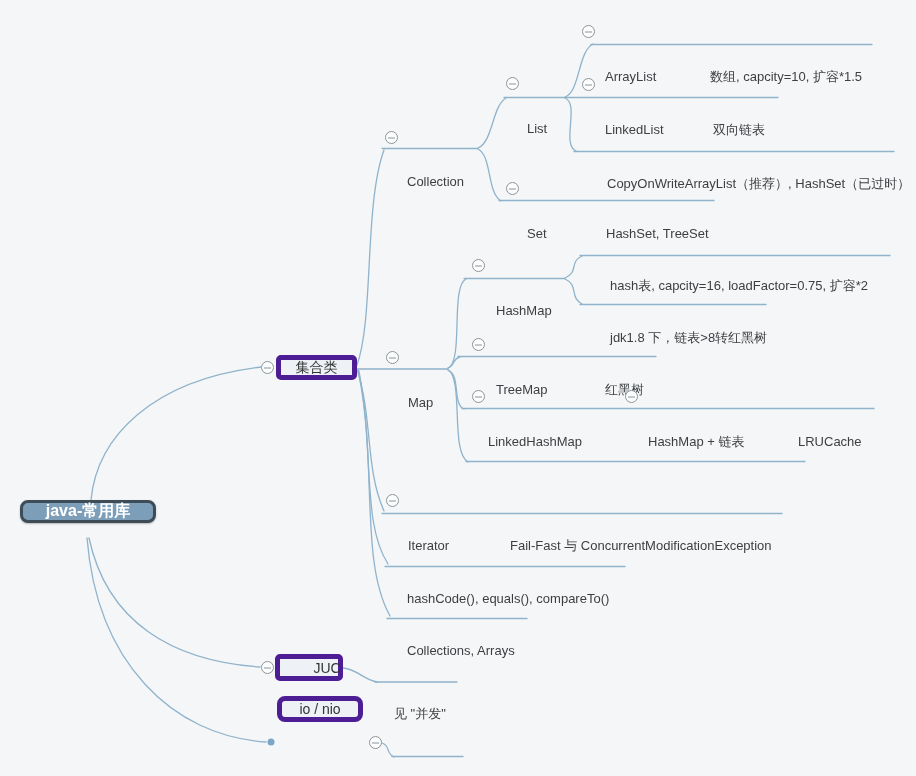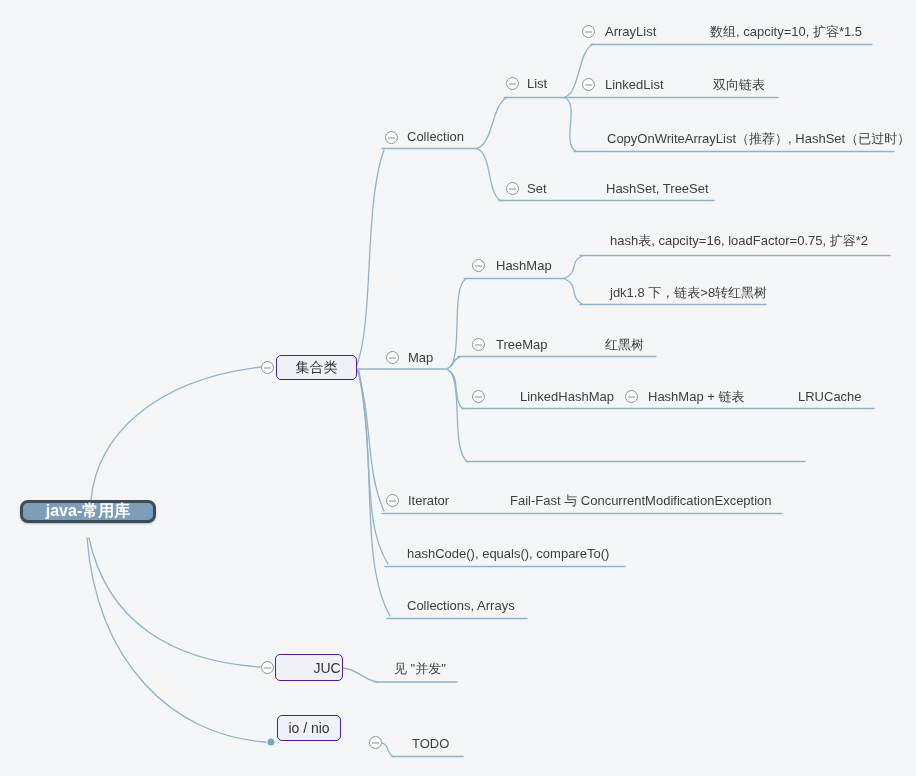--- a/index.html
+++ b/index.html
@@ -7,33 +7,33 @@
     width:916px;height:776px;position:relative;overflow:hidden;
     background:#f5f6f7;
     font-family:"Liberation Sans","DejaVu Sans",sans-serif;
     color:#3c3f42;
   }
   #canvas{position:absolute;left:0;top:0;width:916px;height:776px;}
   svg.links{position:absolute;left:0;top:0;z-index:1;}
   svg.links path, svg.links line{stroke:#8fb3cc;stroke-width:1.3;fill:none;stroke-linecap:round;}
   .lbl{
     position:absolute;z-index:3;font-size:13px;line-height:15px;
-    white-space:nowrap;transform:translateY(-50%);color:#3c3f42;
+    white-space:nowrap;transform:translateY(-50%);color:#3c3f42;margin-top:45px;
   }
   .minus{
     position:absolute;z-index:4;width:13px;height:13px;border-radius:50%;
     border:1px solid #8f9598;background:#fcfdfe;box-sizing:border-box;
   }
   .minus::after{
     content:"";position:absolute;left:2px;right:2px;top:50%;height:0;
     border-top:1px solid #8f9598;transform:translateY(-0.5px);
   }
   .topic-box{
     position:absolute;z-index:3;box-sizing:border-box;
-    background:#eef2f6;border:1px solid #4c1d95;border-radius:5px;
+    background:#eef2f6;border:5px solid #4c1d95;border-radius:5px;
     display:flex;align-items:center;justify-content:center;
     font-size:14px;color:#333;
   }
   .root-box{
     position:absolute;z-index:3;box-sizing:border-box;
     background:#7c9eb9;border:3px solid #3e4c58;border-radius:8px;
     display:flex;align-items:center;justify-content:center;
     font-size:16px;font-weight:bold;color:#ffffff;
     box-shadow:0 1px 2px rgba(0,0,0,0.25);
   }
@@ -95,21 +95,21 @@
   </div>
 
   <div class="topic-box" style="left:276px;top:355px;width:81px;height:25px;">
     <span>集合类</span>
   </div>
 
   <div class="topic-box" style="left:275px;top:654px;width:68px;height:27px;padding-left:36px;">
     <span>JUC</span>
   </div>
 
-  <div class="topic-box" style="left:277px;top:715px;width:64px;height:26px;">
+  <div class="topic-box" style="left:277px;top:696px;width:86px;height:26px;border-radius:8px;">
     <span>io / nio</span>
   </div>
 
   <div class="minus" style="left:261px;top:361px;"></div>
   <div class="minus" style="left:385px;top:131px;"></div>
   <div class="minus" style="left:506px;top:77px;"></div>
   <div class="minus" style="left:582px;top:25px;"></div>
   <div class="minus" style="left:582px;top:78px;"></div>
   <div class="minus" style="left:506px;top:182px;"></div>
   <div class="minus" style="left:386px;top:351px;"></div>
@@ -138,21 +138,21 @@
 
   <div class="lbl" style="left:408px;top:357px;">Map</div>
 
   <div class="lbl" style="left:496px;top:265px;">HashMap</div>
   <div class="lbl" style="left:610px;top:240px;">hash表, capcity=16, loadFactor=0.75, 扩容*2</div>
   <div class="lbl" style="left:610px;top:292px;">jdk1.8 下，链表&gt;8转红黑树</div>
 
   <div class="lbl" style="left:496px;top:344px;">TreeMap</div>
   <div class="lbl" style="left:605px;top:344px;">红黑树</div>
 
-  <div class="lbl" style="left:520px;top:396px;">LinkedHashMap</div>
+  <div class="lbl" style="left:488px;top:396px;">LinkedHashMap</div>
   <div class="lbl" style="left:648px;top:396px;text-align:right;">HashMap + 链表</div>
   <div class="lbl" style="left:798px;top:396px;">LRUCache</div>
 
 
   <div class="lbl" style="left:408px;top:500px;">Iterator</div>
   <div class="lbl" style="left:510px;top:500px;">Fail-Fast 与 ConcurrentModificationException</div>
 
   <div class="lbl" style="left:407px;top:553px;">hashCode(), equals(), compareTo()</div>
 
   <div class="lbl" style="left:407px;top:605px;">Collections, Arrays</div>

